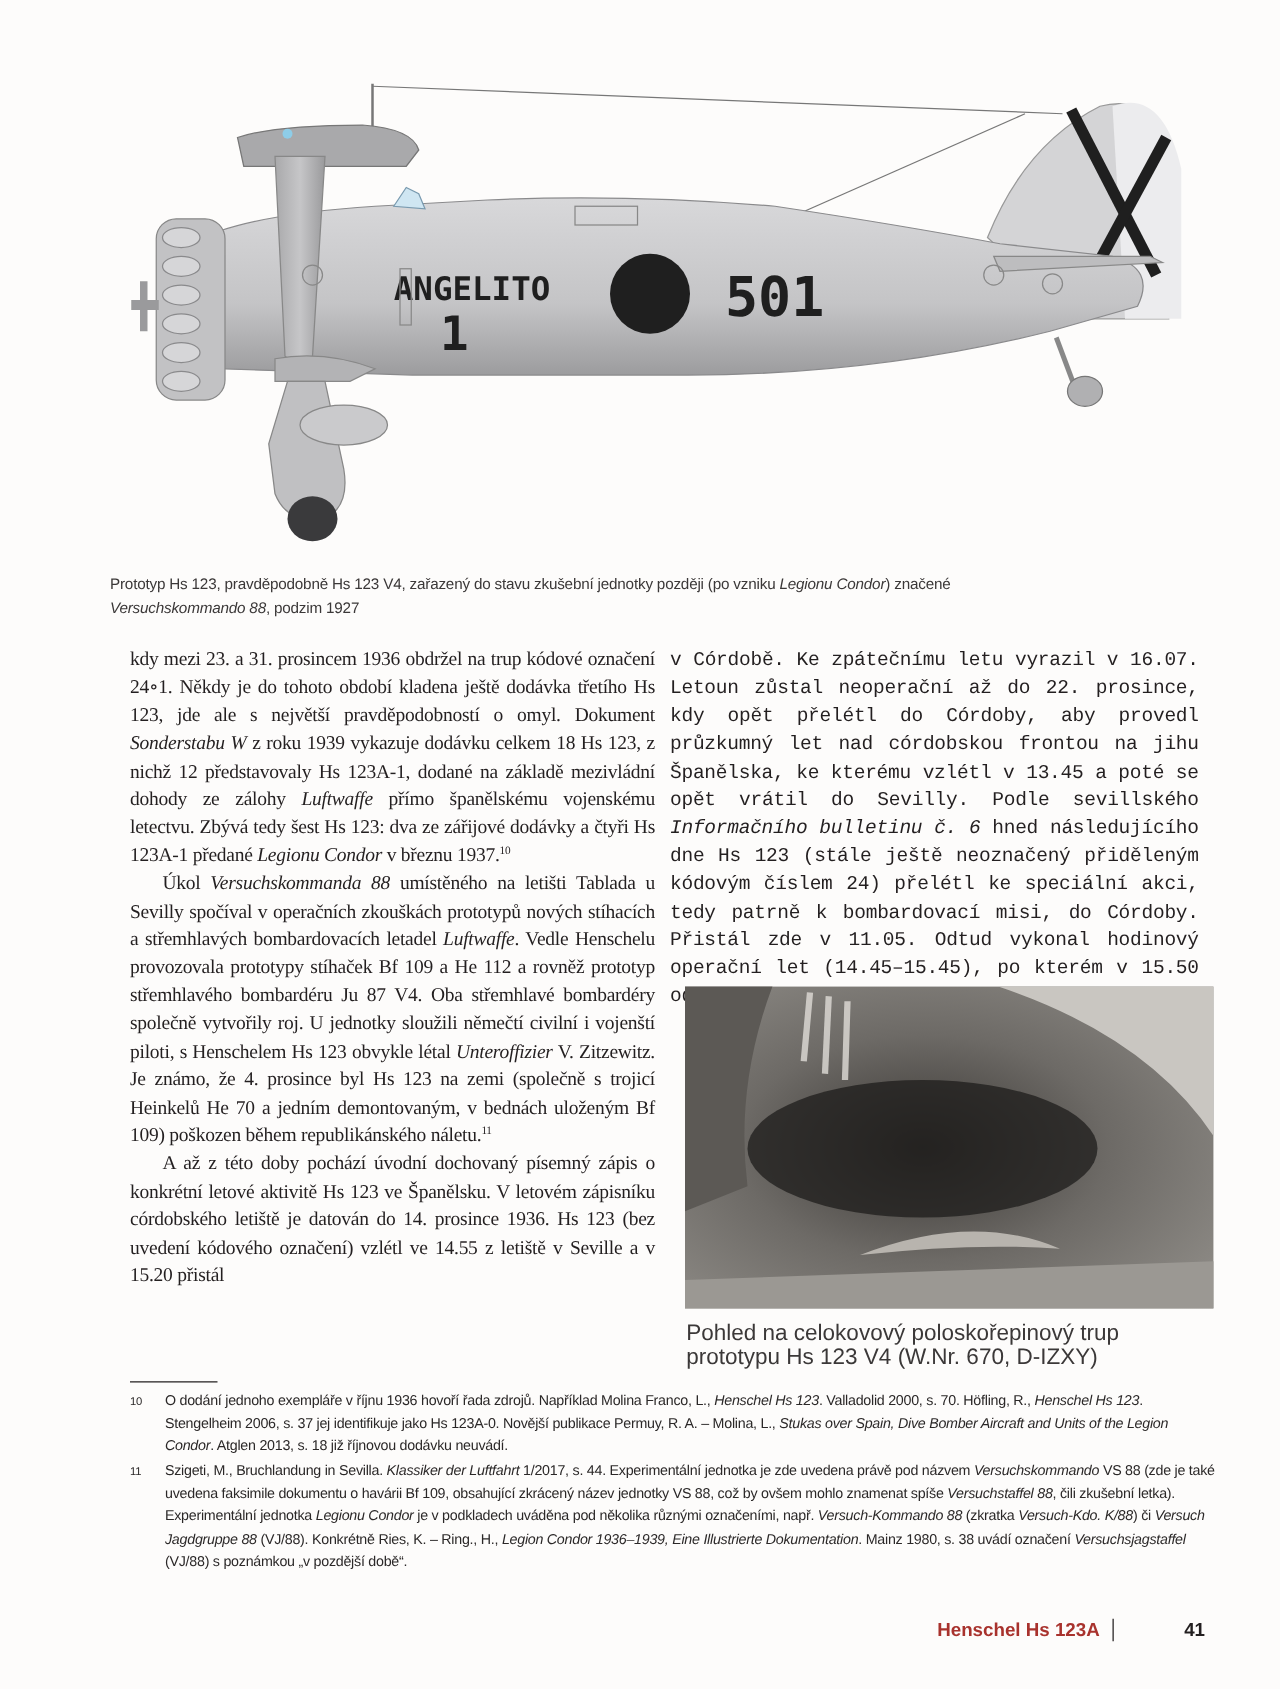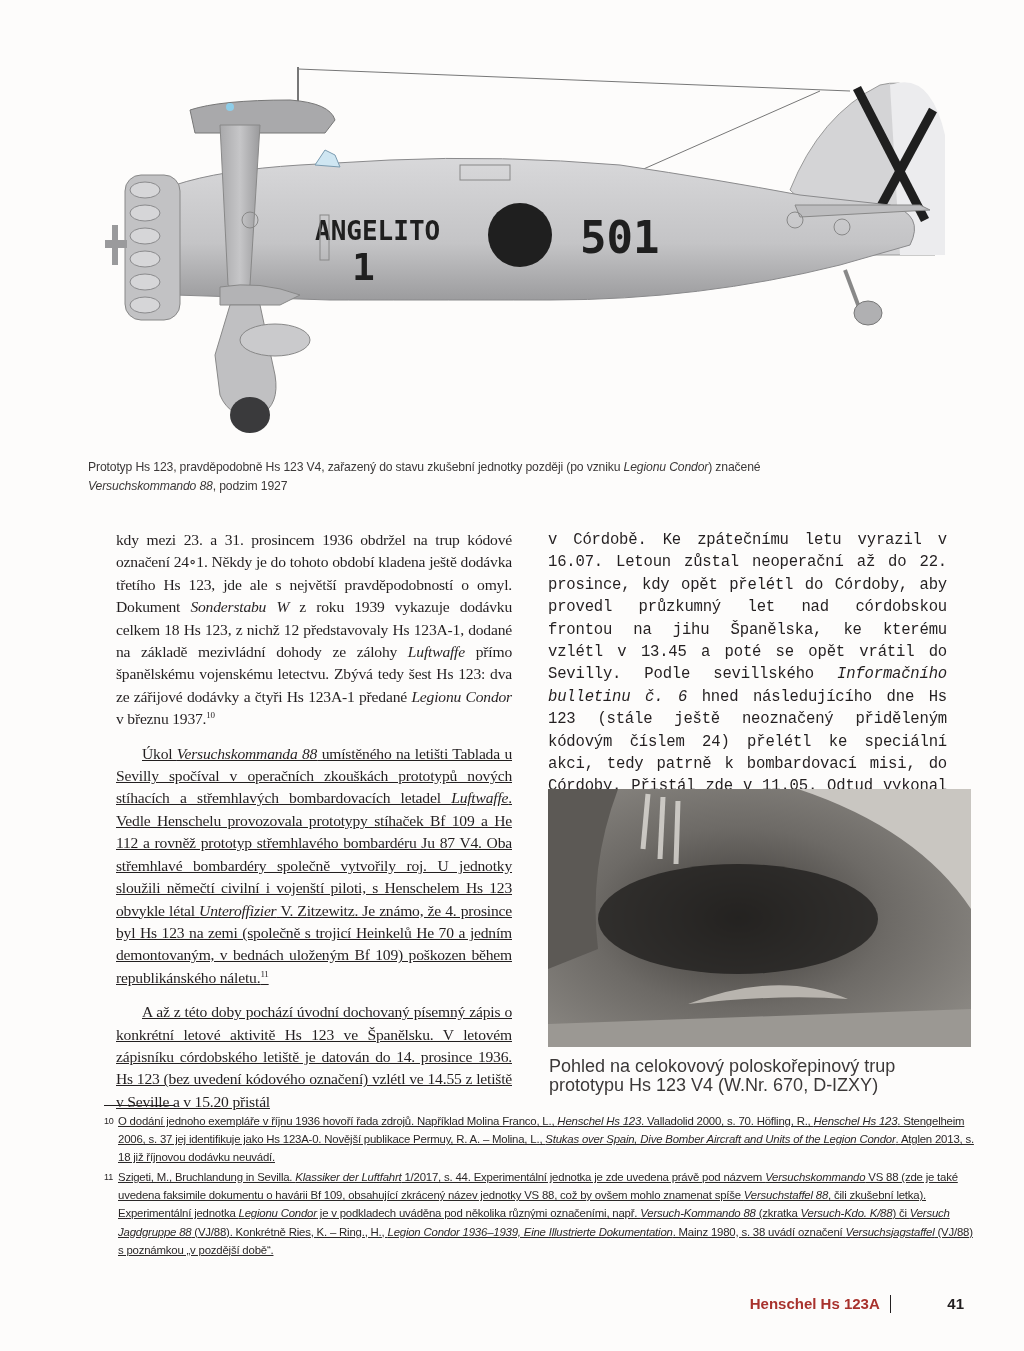--- a/index.html
+++ b/index.html
@@ -8,42 +8,42 @@
   .sans { font-family: "Liberation Sans", "DejaVu Sans", sans-serif; }
 
   #illustration { position: absolute; left: 100px; top: 55px; width: 880px; height: 395px; }
   #illustration svg { width: 100%; height: 100%; display: block; }
 
   .caption-top { position: absolute; left: 88px; top: 458px; width: 800px;
     font-size: 12.2px; line-height: 19px; color: #3b3838; letter-spacing: -0.15px; }
   .caption-top i { font-style: italic; }
 
   .col { position: absolute; font-size: 15.6px; line-height: 22.4px; text-align: justify; letter-spacing: -0.2px; }
-  .col p { margin: 12px; }
-  .col p.indent { text-indent: 26px; text-decoration: underline; }
+  .col p { margin: 0; }
+  .col p.indent { text-indent: 26px; }
   .col i { font-style: italic; }
   .col sup { font-size: 9px; line-height: 0; vertical-align: super; }
   #col-left { left: 104px; top: 517px; width: 420px; }
   #col-right { left: 536px; top: 517px; width: 423px; font-family: Liberation Mono, monospace; }
 
   #photo { position: absolute; left: 548px; top: 789px; width: 423px; height: 258px; overflow: hidden; }
   #photo svg { width: 100%; height: 100%; display: block; }
 
   .caption-photo { position: absolute; left: 549px; top: 1057px; width: 423px;
     font-size: 18px; line-height: 19px; color: #3b3838; }
 
   .fn-rule { position: absolute; left: 104px; top: 1105px; width: 70px; height: 1px; background: #231f20; }
   .footnote { position: absolute; left: 104px; width: 870px; font-size: 11.4px; line-height: 18.2px; color: #2b2828; letter-spacing: -0.2px; }
   .footnote .num { position: absolute; left: 0; top: 0; font-size: 9px; }
-  .footnote .body { margin-left: 14px; text-decoration: underline; }
+  .footnote .body { margin-left: 28px; }
   .footnote i { font-style: italic; }
   #fn10 { top: 1112px; }
   #fn11 { top: 1168px; }
 
-  .folio { position: absolute; right: 60px; top: 1295px; font-size: 15px; font-weight: bold; display: flex; gap: 10px; }
+  .folio { position: absolute; right: 60px; top: 1295px; font-size: 15px; font-weight: bold; display: flex; align-items: center; gap: 10px; }
   .folio .title { color: #a8322d; }
   .folio .sep { width: 1.5px; height: 18px; background: #231f20; }
   .folio .page { color: #231f20; margin-left: 46px; }
 </style>
 </head>
 <body>
 
 <div id="illustration">
   <svg viewBox="0 0 880 395" xmlns="http://www.w3.org/2000/svg">
     <defs>

